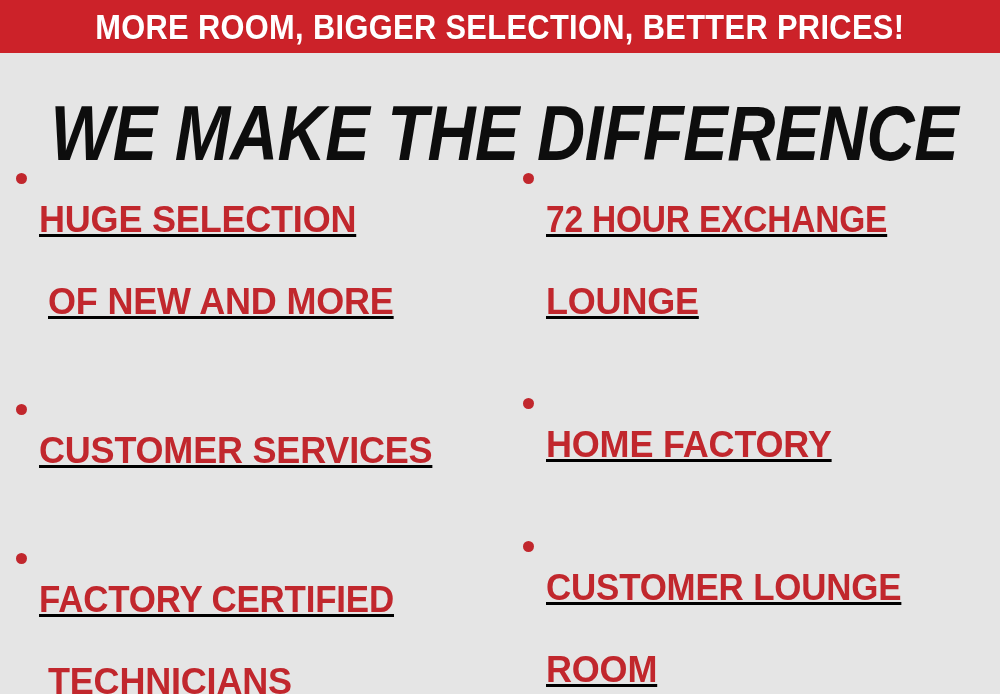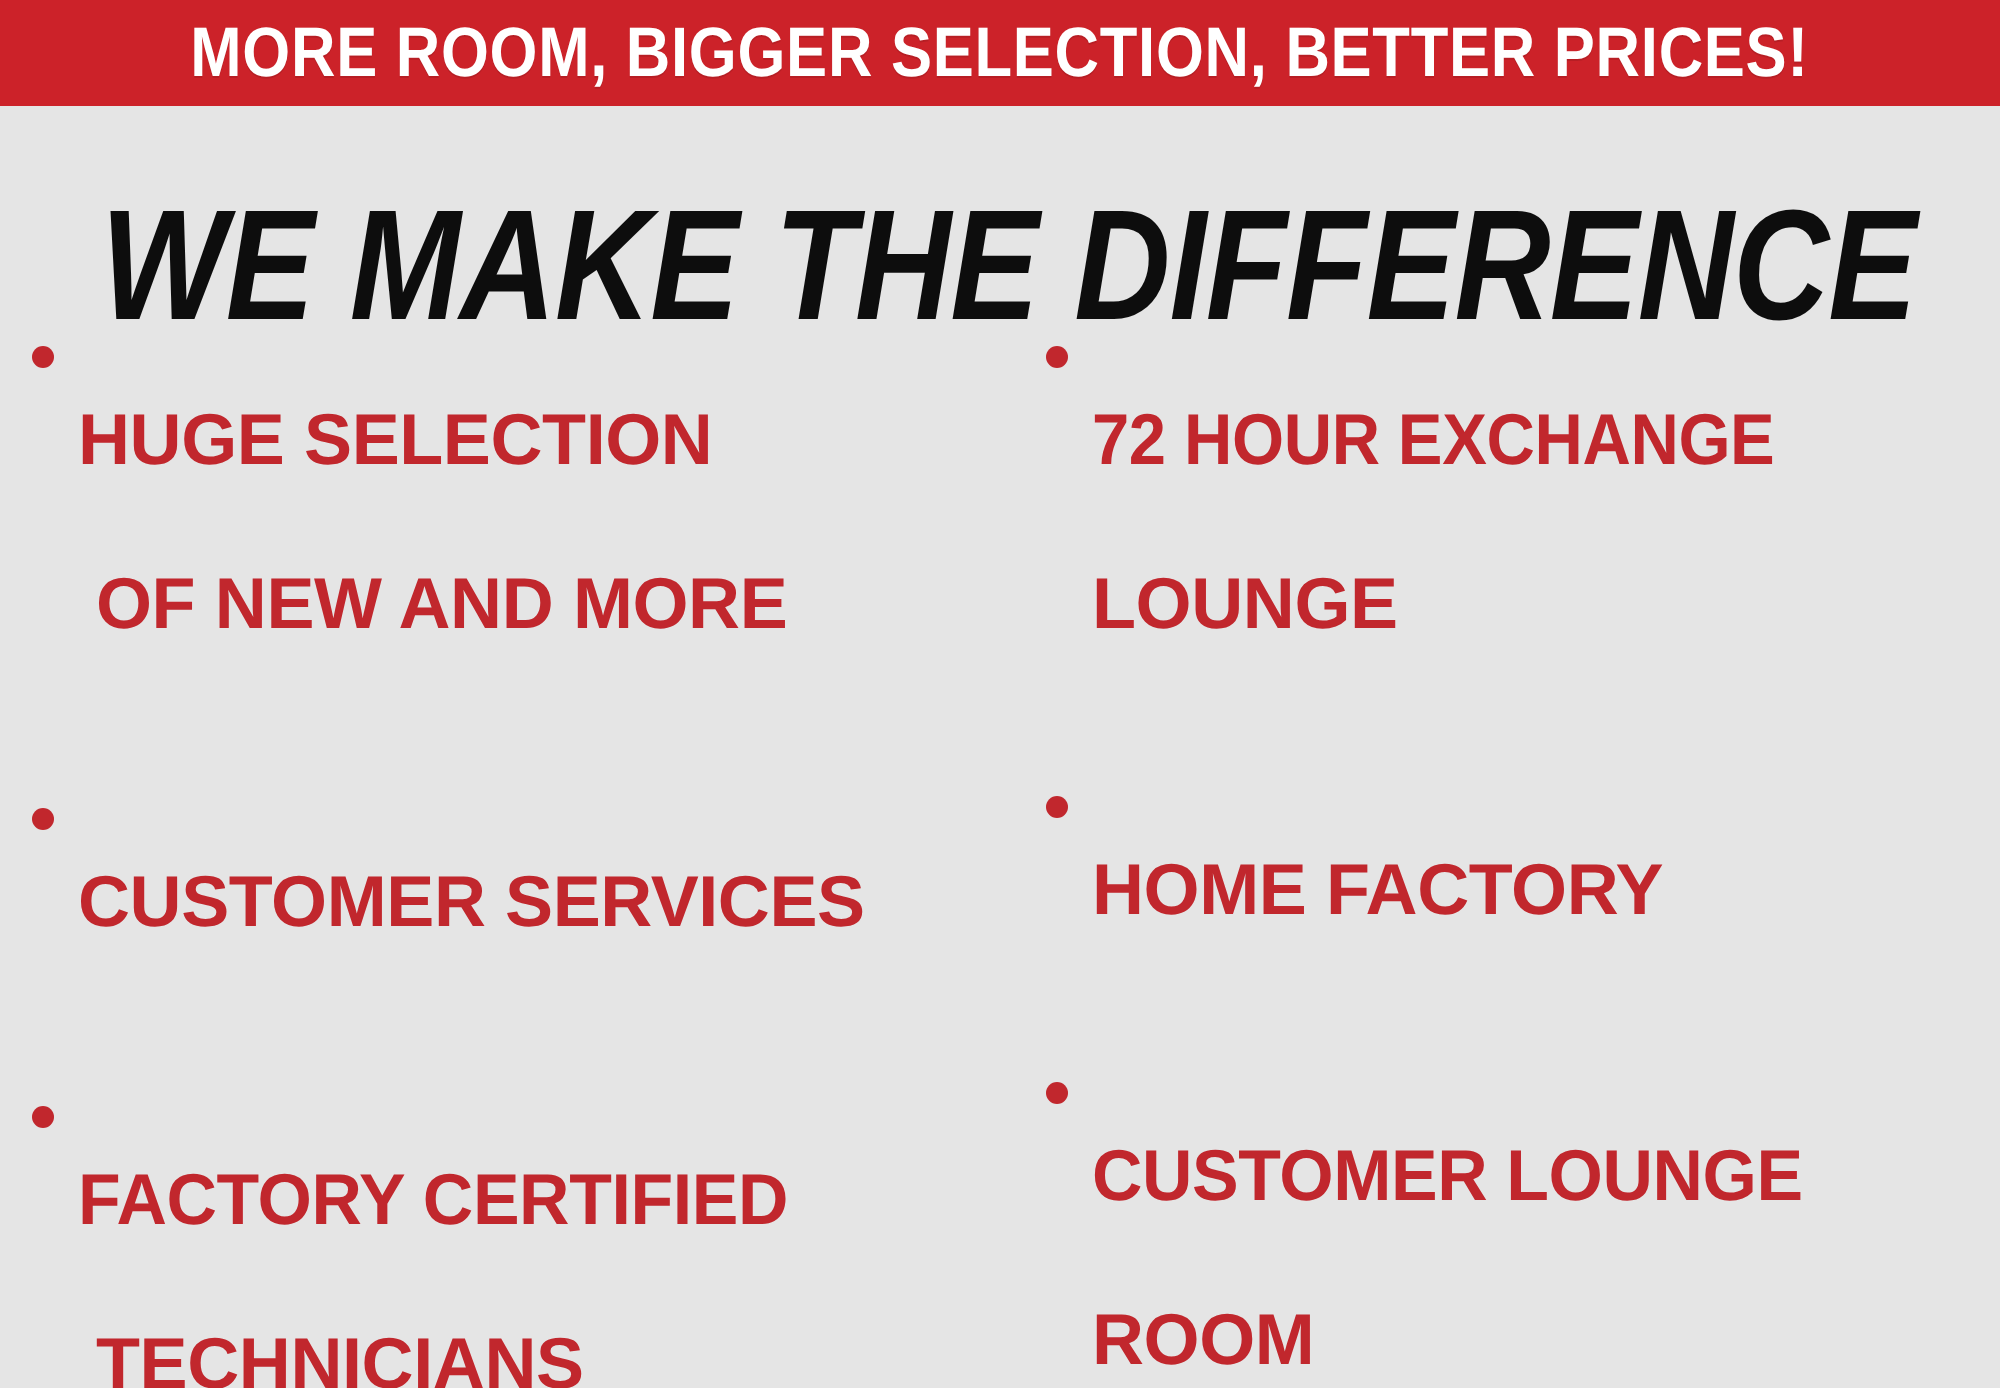--- a/index.html
+++ b/index.html
@@ -73,20 +73,21 @@
 
   
   .columns {
     position: absolute;
     left: 0;
     top: 158px;
     width: 1000px;
     height: 520px;
     display: flex;
     align-items: flex-start;
+    text-decoration: underline;
   }
   .col {
     box-sizing: border-box;
   }
   .col-left {
     width: 505px;
     padding-left: 16px;
   }
   .col-right {
     width: 495px;

